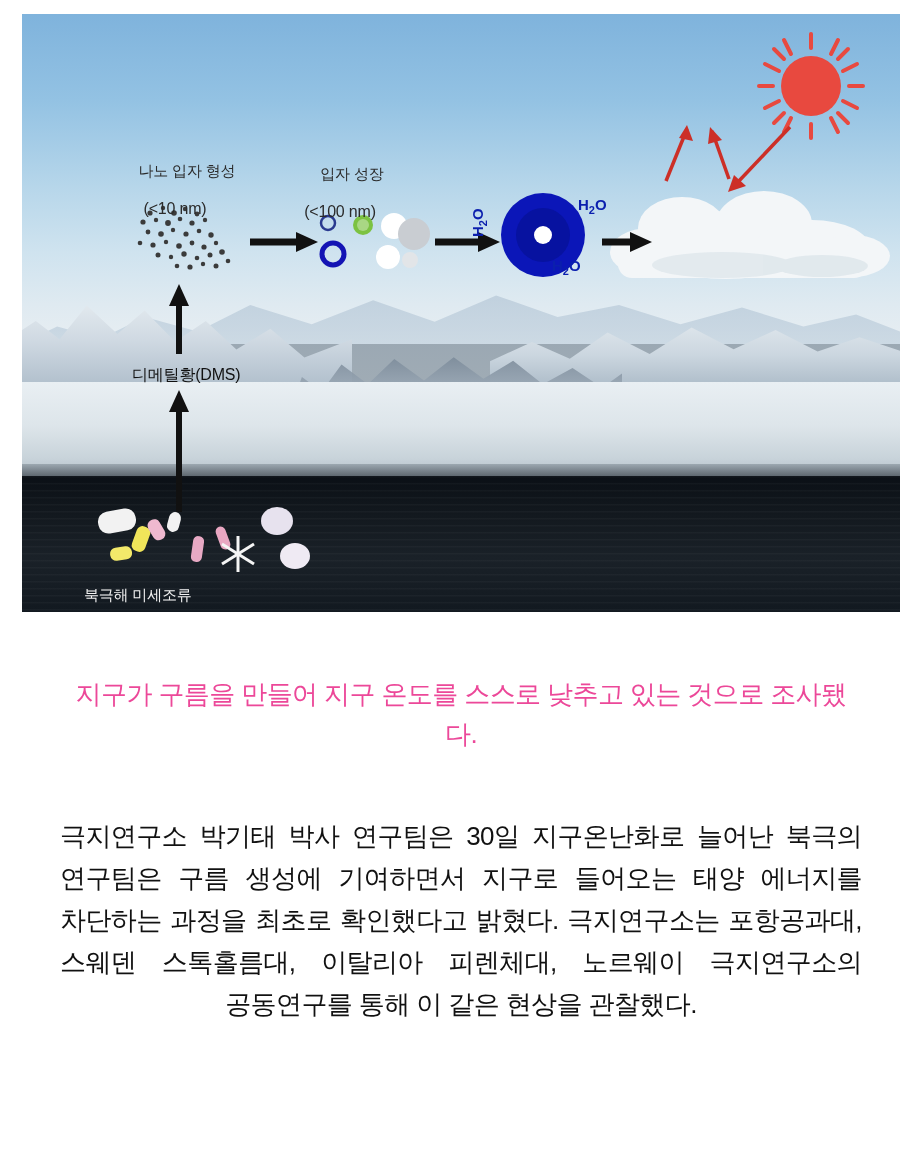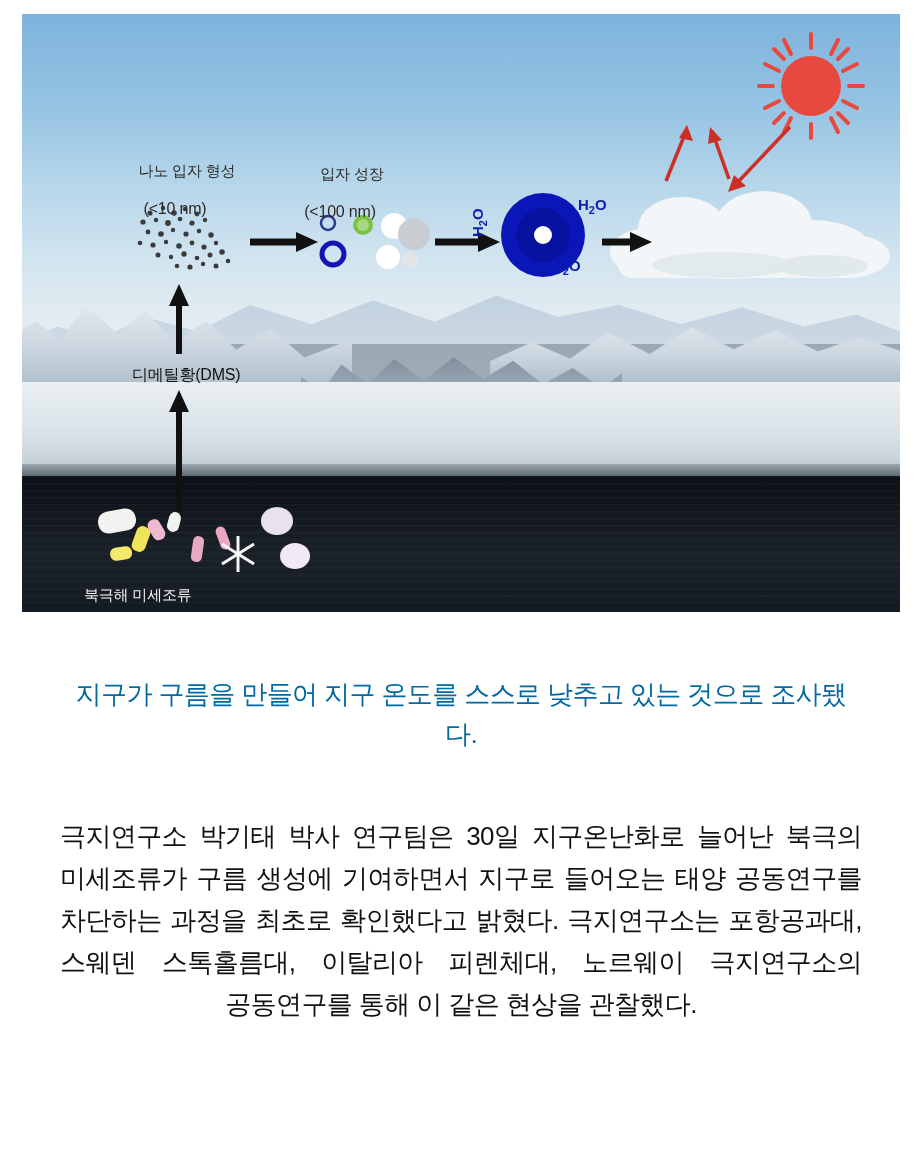--- a/index.html
+++ b/index.html
@@ -141,21 +141,21 @@
     left: 0;
     top: 626px;
     width: 922px;
     padding: 0 60px;
     box-sizing: border-box;
   }
   .lead {
     text-align: center;
     font-size: 26px;
     line-height: 1.55;
-    color: #0369a1;
+    color: #ec4899;
     margin: 48px 0 0 0;
     letter-spacing: -0.6px;
   }
   .body-text {
     margin: 60px 0 0 0;
     font-size: 26px;
     line-height: 1.62;
     color: #111;
     text-align: justify;
     text-align-last: center;
@@ -348,16 +348,16 @@
     <div class="h2o h2o-2">
       <span>H</span><span class="sub">2</span><span>O</span>
     </div>
     <div class="h2o h2o-3">
       <span>H</span><span class="sub">2</span><span>O</span>
     </div>
   </div>
 
   <div class="article">
     <p class="lead">지구가 구름을 만들어 지구 온도를 스스로 낮추고 있는 것으로 조사됐다.</p>
-    <p class="body-text">극지연구소 박기태 박사 연구팀은 30일 지구온난화로 늘어난 북극의 미세조류가 구름 생성에 기여하면서 지구로 들어오는 태양 공동연구를 차단하는 과정을 최초로 확인했다고 밝혔다. 극지연구소는 포항공과대, 스웨덴 스톡홀름대, 이탈리아 피렌체대, 노르웨이 극지연구소의 공동연구를 통해 이 같은 현상을 관찰했다.</p>
+    <p class="body-text">극지연구소 박기태 박사 연구팀은 30일 지구온난화로 늘어난 북극의 연구팀은 구름 생성에 기여하면서 지구로 들어오는 태양 에너지를 차단하는 과정을 최초로 확인했다고 밝혔다. 극지연구소는 포항공과대, 스웨덴 스톡홀름대, 이탈리아 피렌체대, 노르웨이 극지연구소의 공동연구를 통해 이 같은 현상을 관찰했다.</p>
   </div>
 
 </div>
 
 </body></html>

